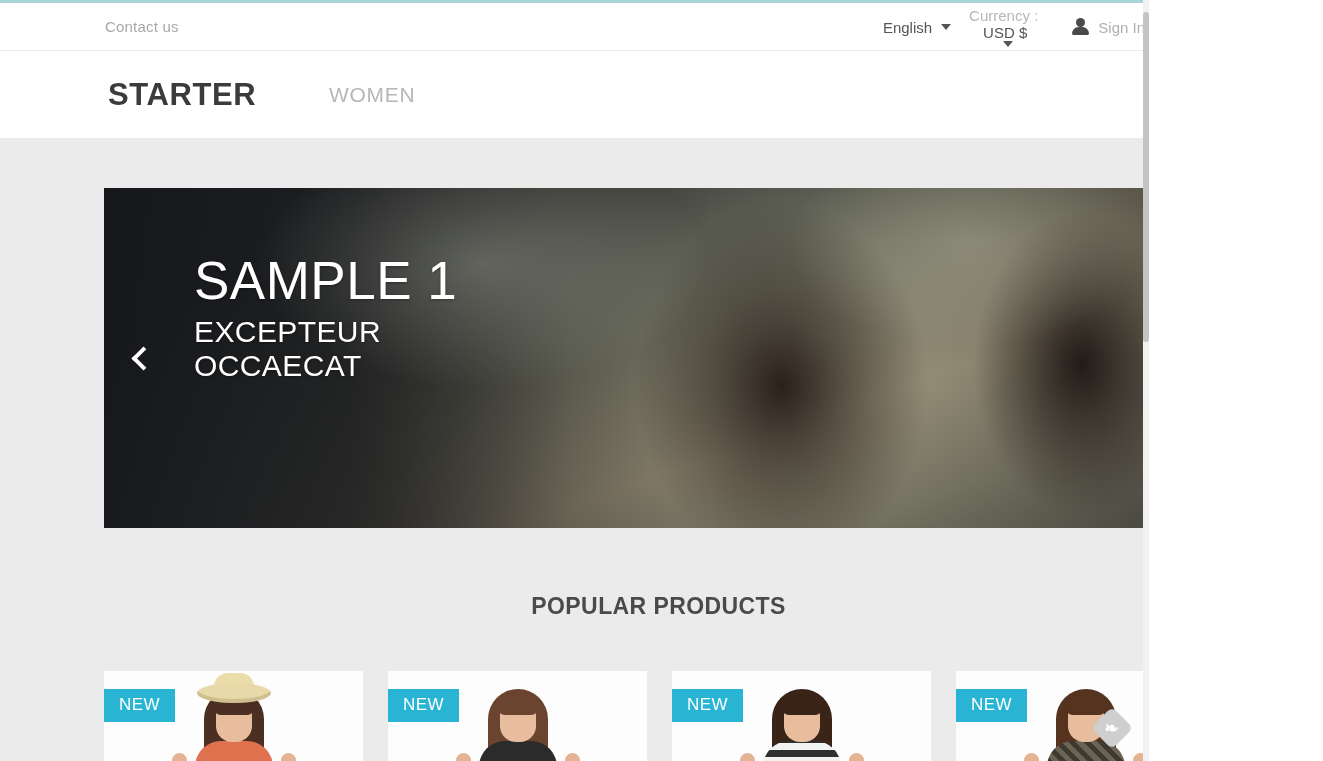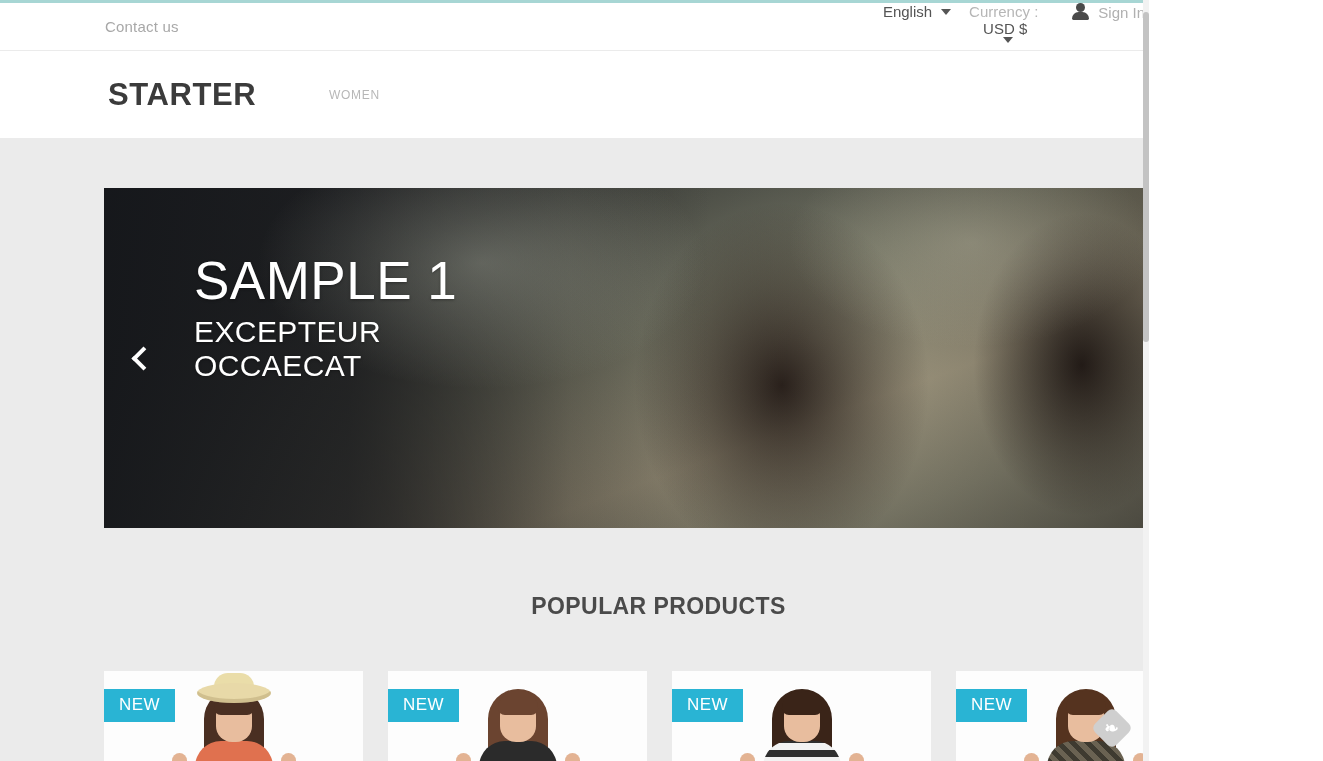--- a/index.html
+++ b/index.html
@@ -52,21 +52,21 @@
     font-size: 15px;
     color: #a8a8a8;
     letter-spacing: .2px;
     white-space: nowrap;
   }
   #topbar-right {
     position: absolute;
     right: 0; top: 0;
     height: 48px;
     display: flex;
-    align-items: flex-start;
+    align-items: center;
   }
   .tb-item {
     display: flex;
     align-items: center;
     font-size: 15px;
     white-space: nowrap;
   }
   #lang-select {
     color: #545454;
     padding: 0 6px 0 0;
@@ -171,21 +171,21 @@
     color: #3b3b3b;
     letter-spacing: .6px;
   }
   #mainnav {
     position: absolute;
     left: 329px;
     display: flex;
     gap: 34px;
   }
   .nav-item {
-    font-size: 12px;
+    font-size: 21px;
     color: #b7b7b7;
     letter-spacing: .7px;
   }
 
   
   #content {
     position: absolute;
     top: 138px; left: 0;
     width: 1317px;
     height: 623px;

